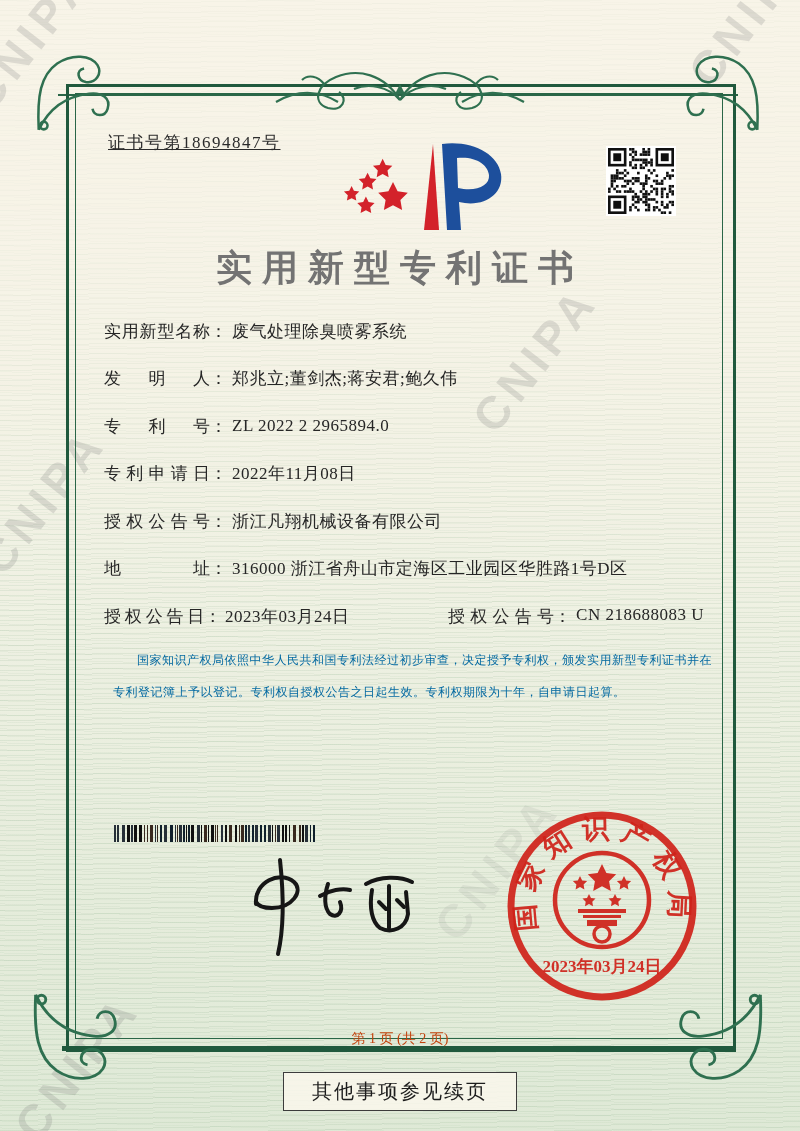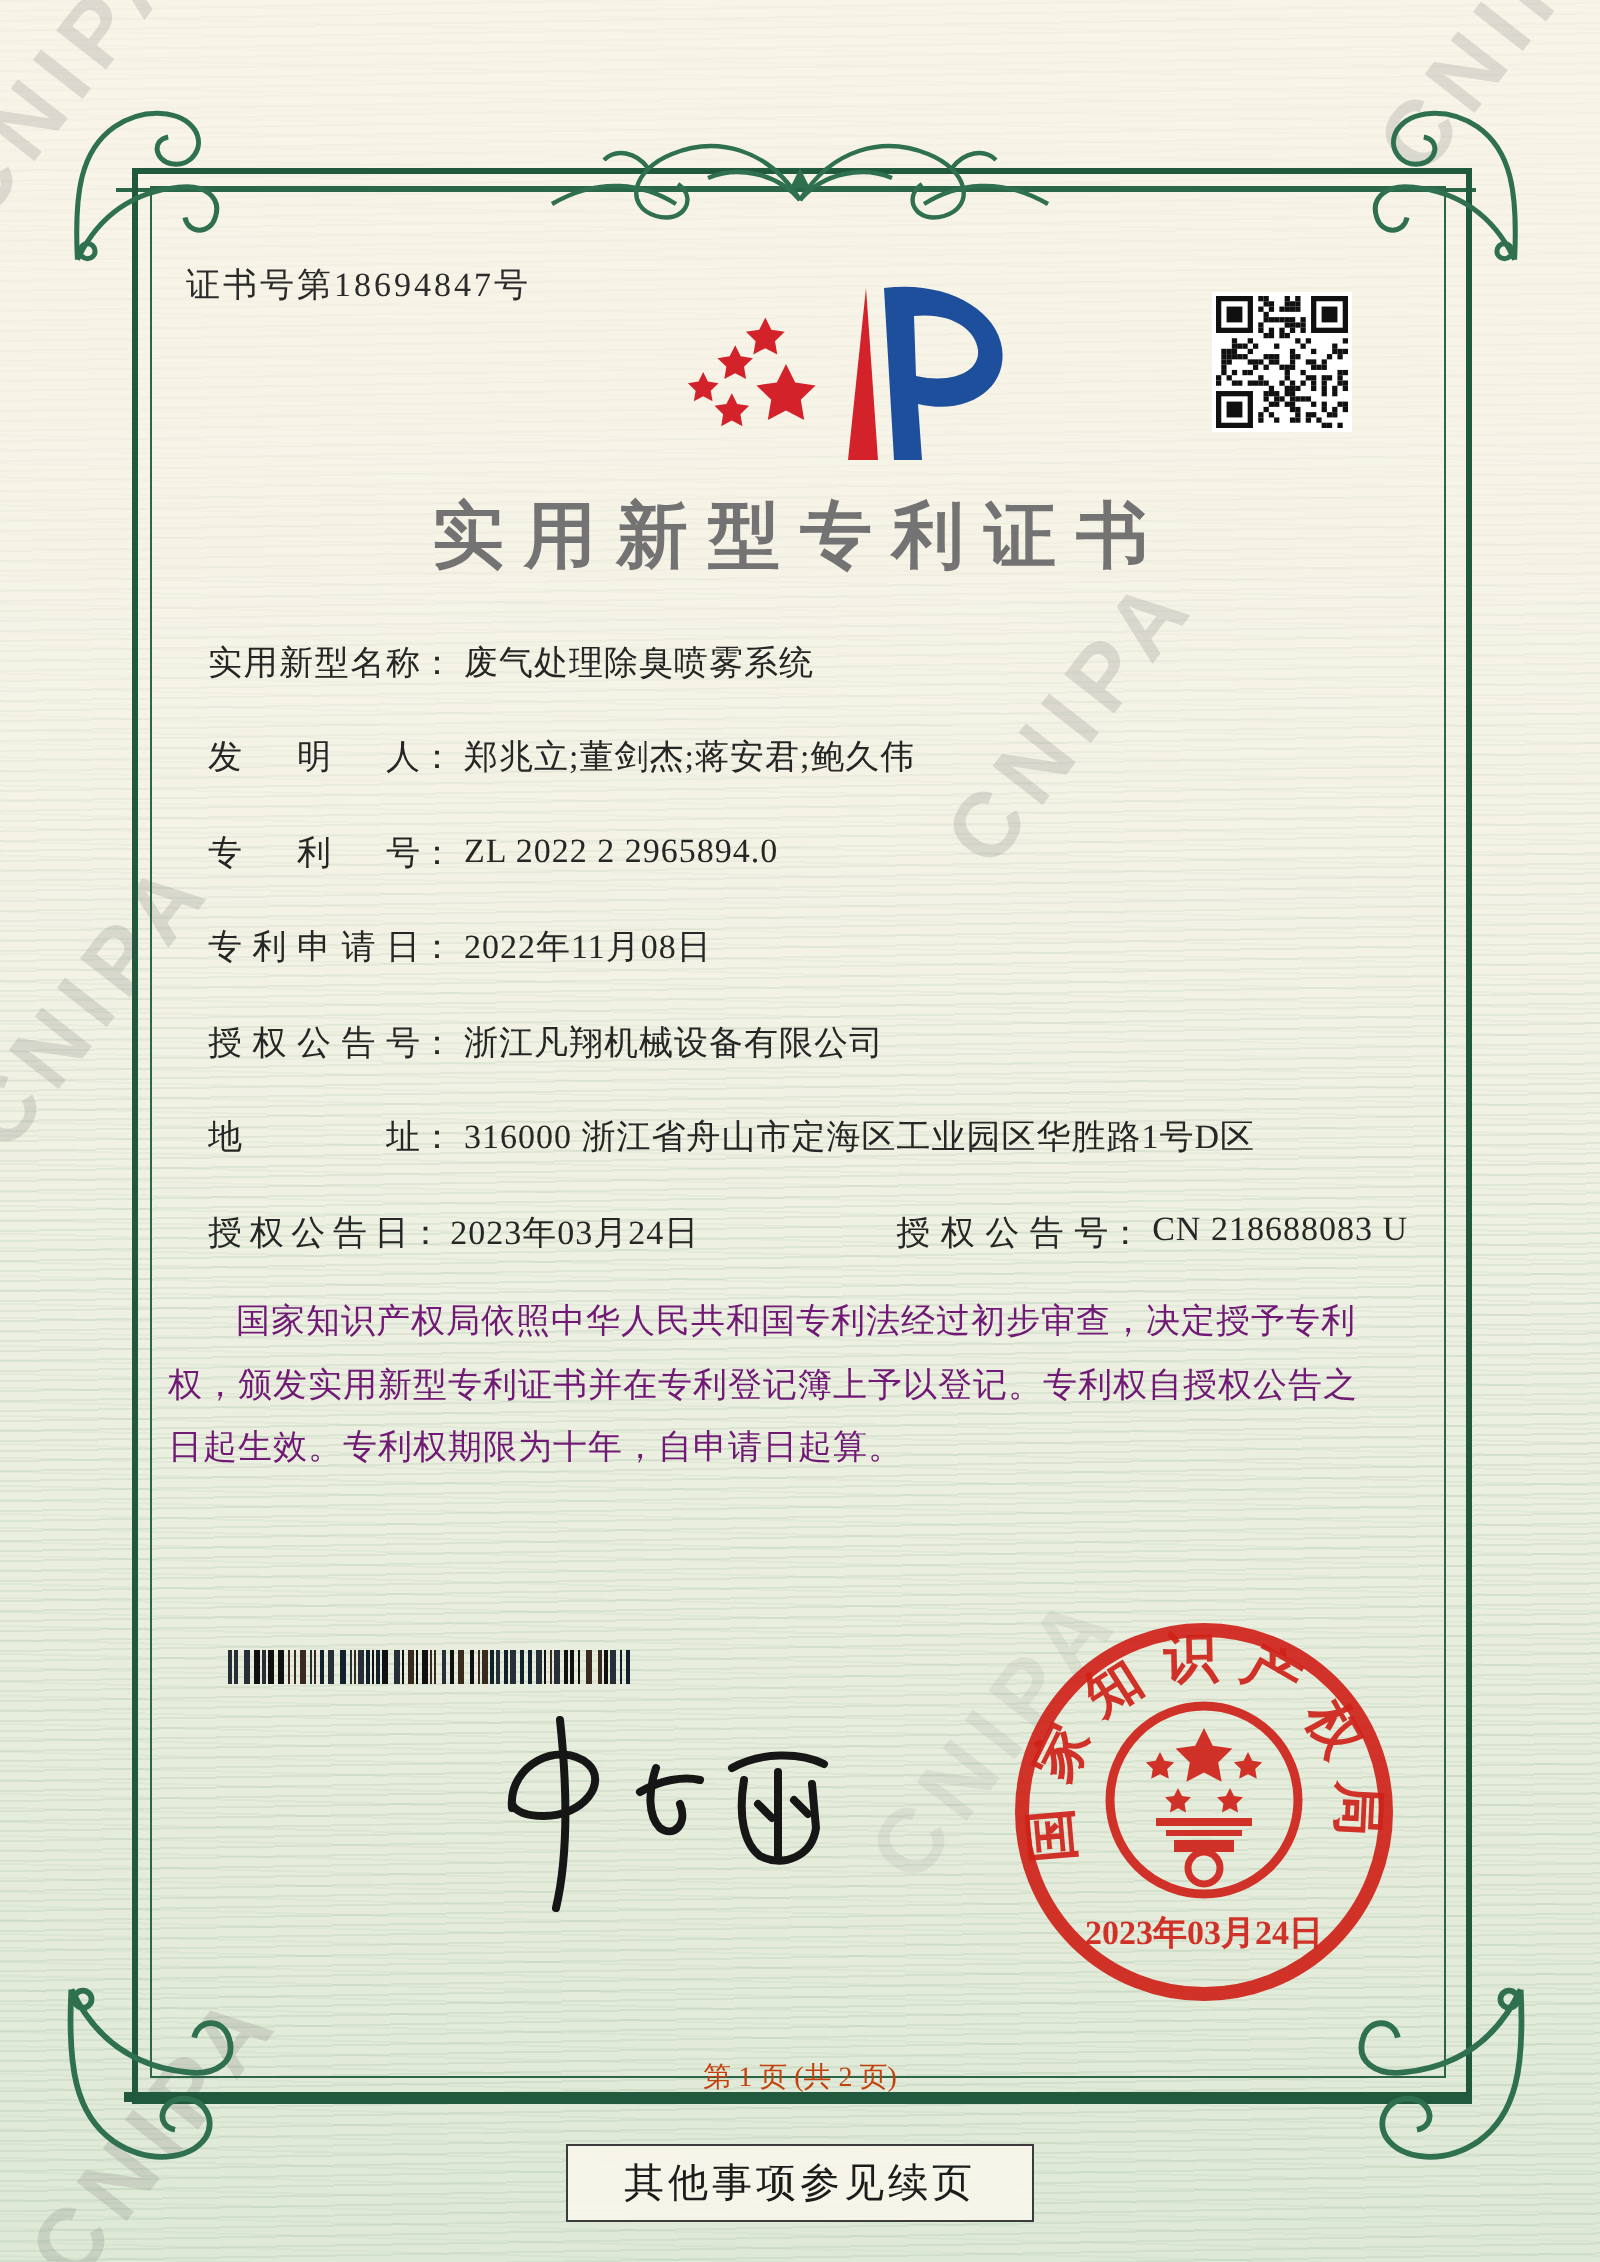--- a/index.html
+++ b/index.html
@@ -24,38 +24,38 @@
     font-size:46px; letter-spacing:6px; color:rgba(125,125,125,.22);
     transform:rotate(-52deg); white-space:nowrap; pointer-events:none;
   }
   
   .border-outer{position:absolute; left:66px; top:84px; width:664px; height:962px; border:3px solid #20593d;}
   .border-inner{position:absolute; left:75px; top:93px; width:646px; height:944px; border:1px solid #2a6647;}
   .top-rule{position:absolute; left:58px; top:94px; width:680px; height:2px; background:#2a6647;}
   .bottom-rule{position:absolute; left:62px; top:1046px; width:672px; height:5px; background:#20593d;}
   .ornament, .corner{position:absolute; pointer-events:none;}
   
-  .cert-no{position:absolute; left:93px; top:131px; font-size:17px; letter-spacing:1.5px; color:#2b2b2b;}
+  .cert-no{position:absolute; left:108px; top:131px; font-size:17px; letter-spacing:1.5px; color:#2b2b2b;text-decoration:underline;}
   .logo{position:absolute; left:338px; top:136px;}
   .qr{position:absolute; left:606px; top:146px; width:70px; height:70px; background:#fff; padding:2px; box-sizing:border-box;}
   .title{
     position:absolute; left:0; top:244px; width:100%; text-align:center;
     font-size:36px; font-weight:bold; letter-spacing:10px; color:#737373;
   }
   
   .fields{position:absolute; left:104px; top:318px; width:600px;}
   .frow{display:flex; align-items:center; height:26px; margin-bottom:21.5px; font-size:17px; color:#262626; white-space:nowrap;}
   .flabel{display:inline-block; width:106px; text-align:justify; text-align-last:justify;}
   .fcolon{display:inline-block; width:22px;}
   .fvalue{letter-spacing:.5px;}
   .grant-g2{margin-left:56px; display:flex;}
   .grant-g2 .flabel{width:106px;}
   .g1value{display:inline-block; min-width:167px;}
   
-  .body-text{position:absolute; left:84px; top:645px; width:610px; font-size:17px; line-height:31.5px; color:#701a75;}
+  .body-text{position:absolute; left:113px; top:645px; width:610px; font-size:12px; line-height:31.5px; color:#0369a1;}
   .body-text p{margin:0; text-indent:2em; letter-spacing:.5px;}
   
   .barcode{position:absolute; left:112px; top:825px;}
   .signature{position:absolute; left:228px; top:850px;}
   .official{position:absolute; left:112px; top:891px; font-family:"Liberation Sans", sans-serif; font-weight:bold; font-size:18px; color:#111;}
   .official div{margin-bottom:14px;}
   .seal{position:absolute; left:504px; top:808px;}
   .page-num{position:absolute; left:0; top:1030px; width:100%; text-align:center; font-size:14px; color:#c2410c;}
   .foot-note{
     position:absolute; left:50%; top:1072px; transform:translateX(-50%);

